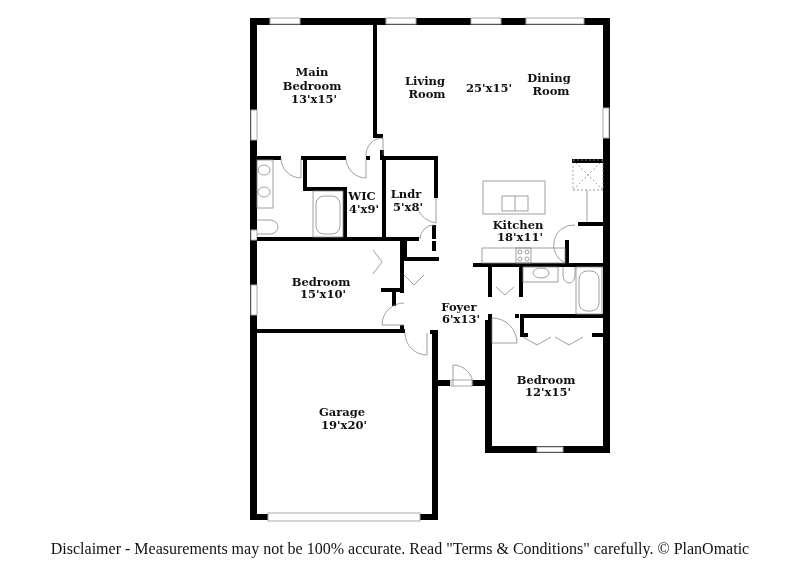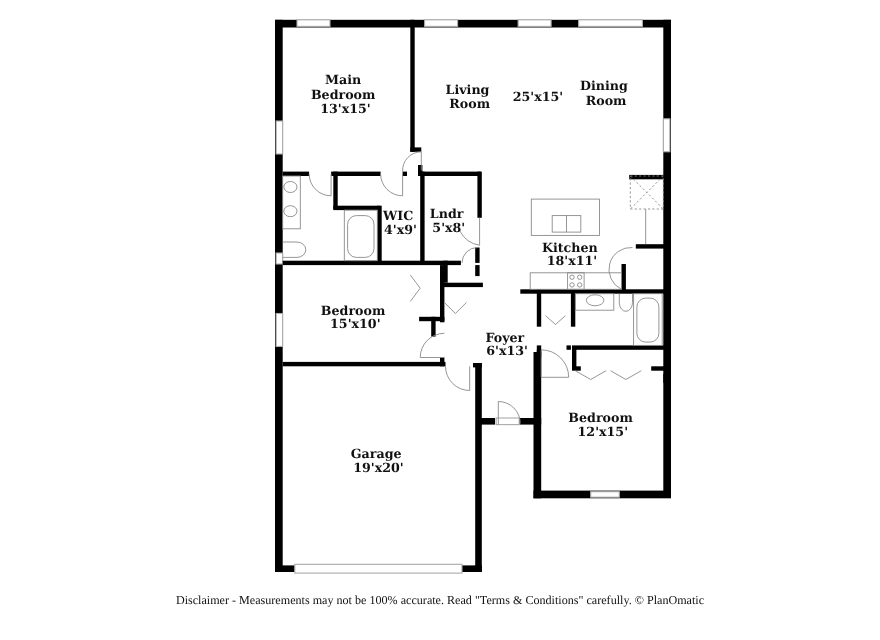--- a/index.html
+++ b/index.html
@@ -1,19 +1,19 @@
 <!DOCTYPE html>
 <html><head>
   <meta charset="utf-8">
   <style>
     html, body { margin: 0; padding: 0; background: #ffffff; }
     body { width: 800px; height: 582px; position: relative; overflow: hidden; font-family: "DejaVu Serif", serif; }
     #plan { position: absolute; left: 0; top: 0; width: 800px; height: 582px; }
     .room-label { font-family: "DejaVu Serif", "Liberation Serif", serif; font-weight: bold; font-size: 11.5px; fill: #111111; text-anchor: middle; }
-    .disclaimer { position: absolute; left: 0; width: 800px; top: 540px; text-align: center; font-family: "Liberation Serif", "DejaVu Serif", serif; font-size: 11px; color: #111111; }
+    .disclaimer { position: absolute; left: 0; width: 800px; top: 540px; text-align: center; font-family: "Liberation Serif", "DejaVu Serif", serif; font-size: 16px; color: #111111; }
   </style>
 </head>
 <body>
 
 <svg id="plan" viewBox="0 0 800 582" xmlns="http://www.w3.org/2000/svg">
 
   <g fill="#000">
 
     <rect x="250" y="18" width="360" height="7"></rect>
 

